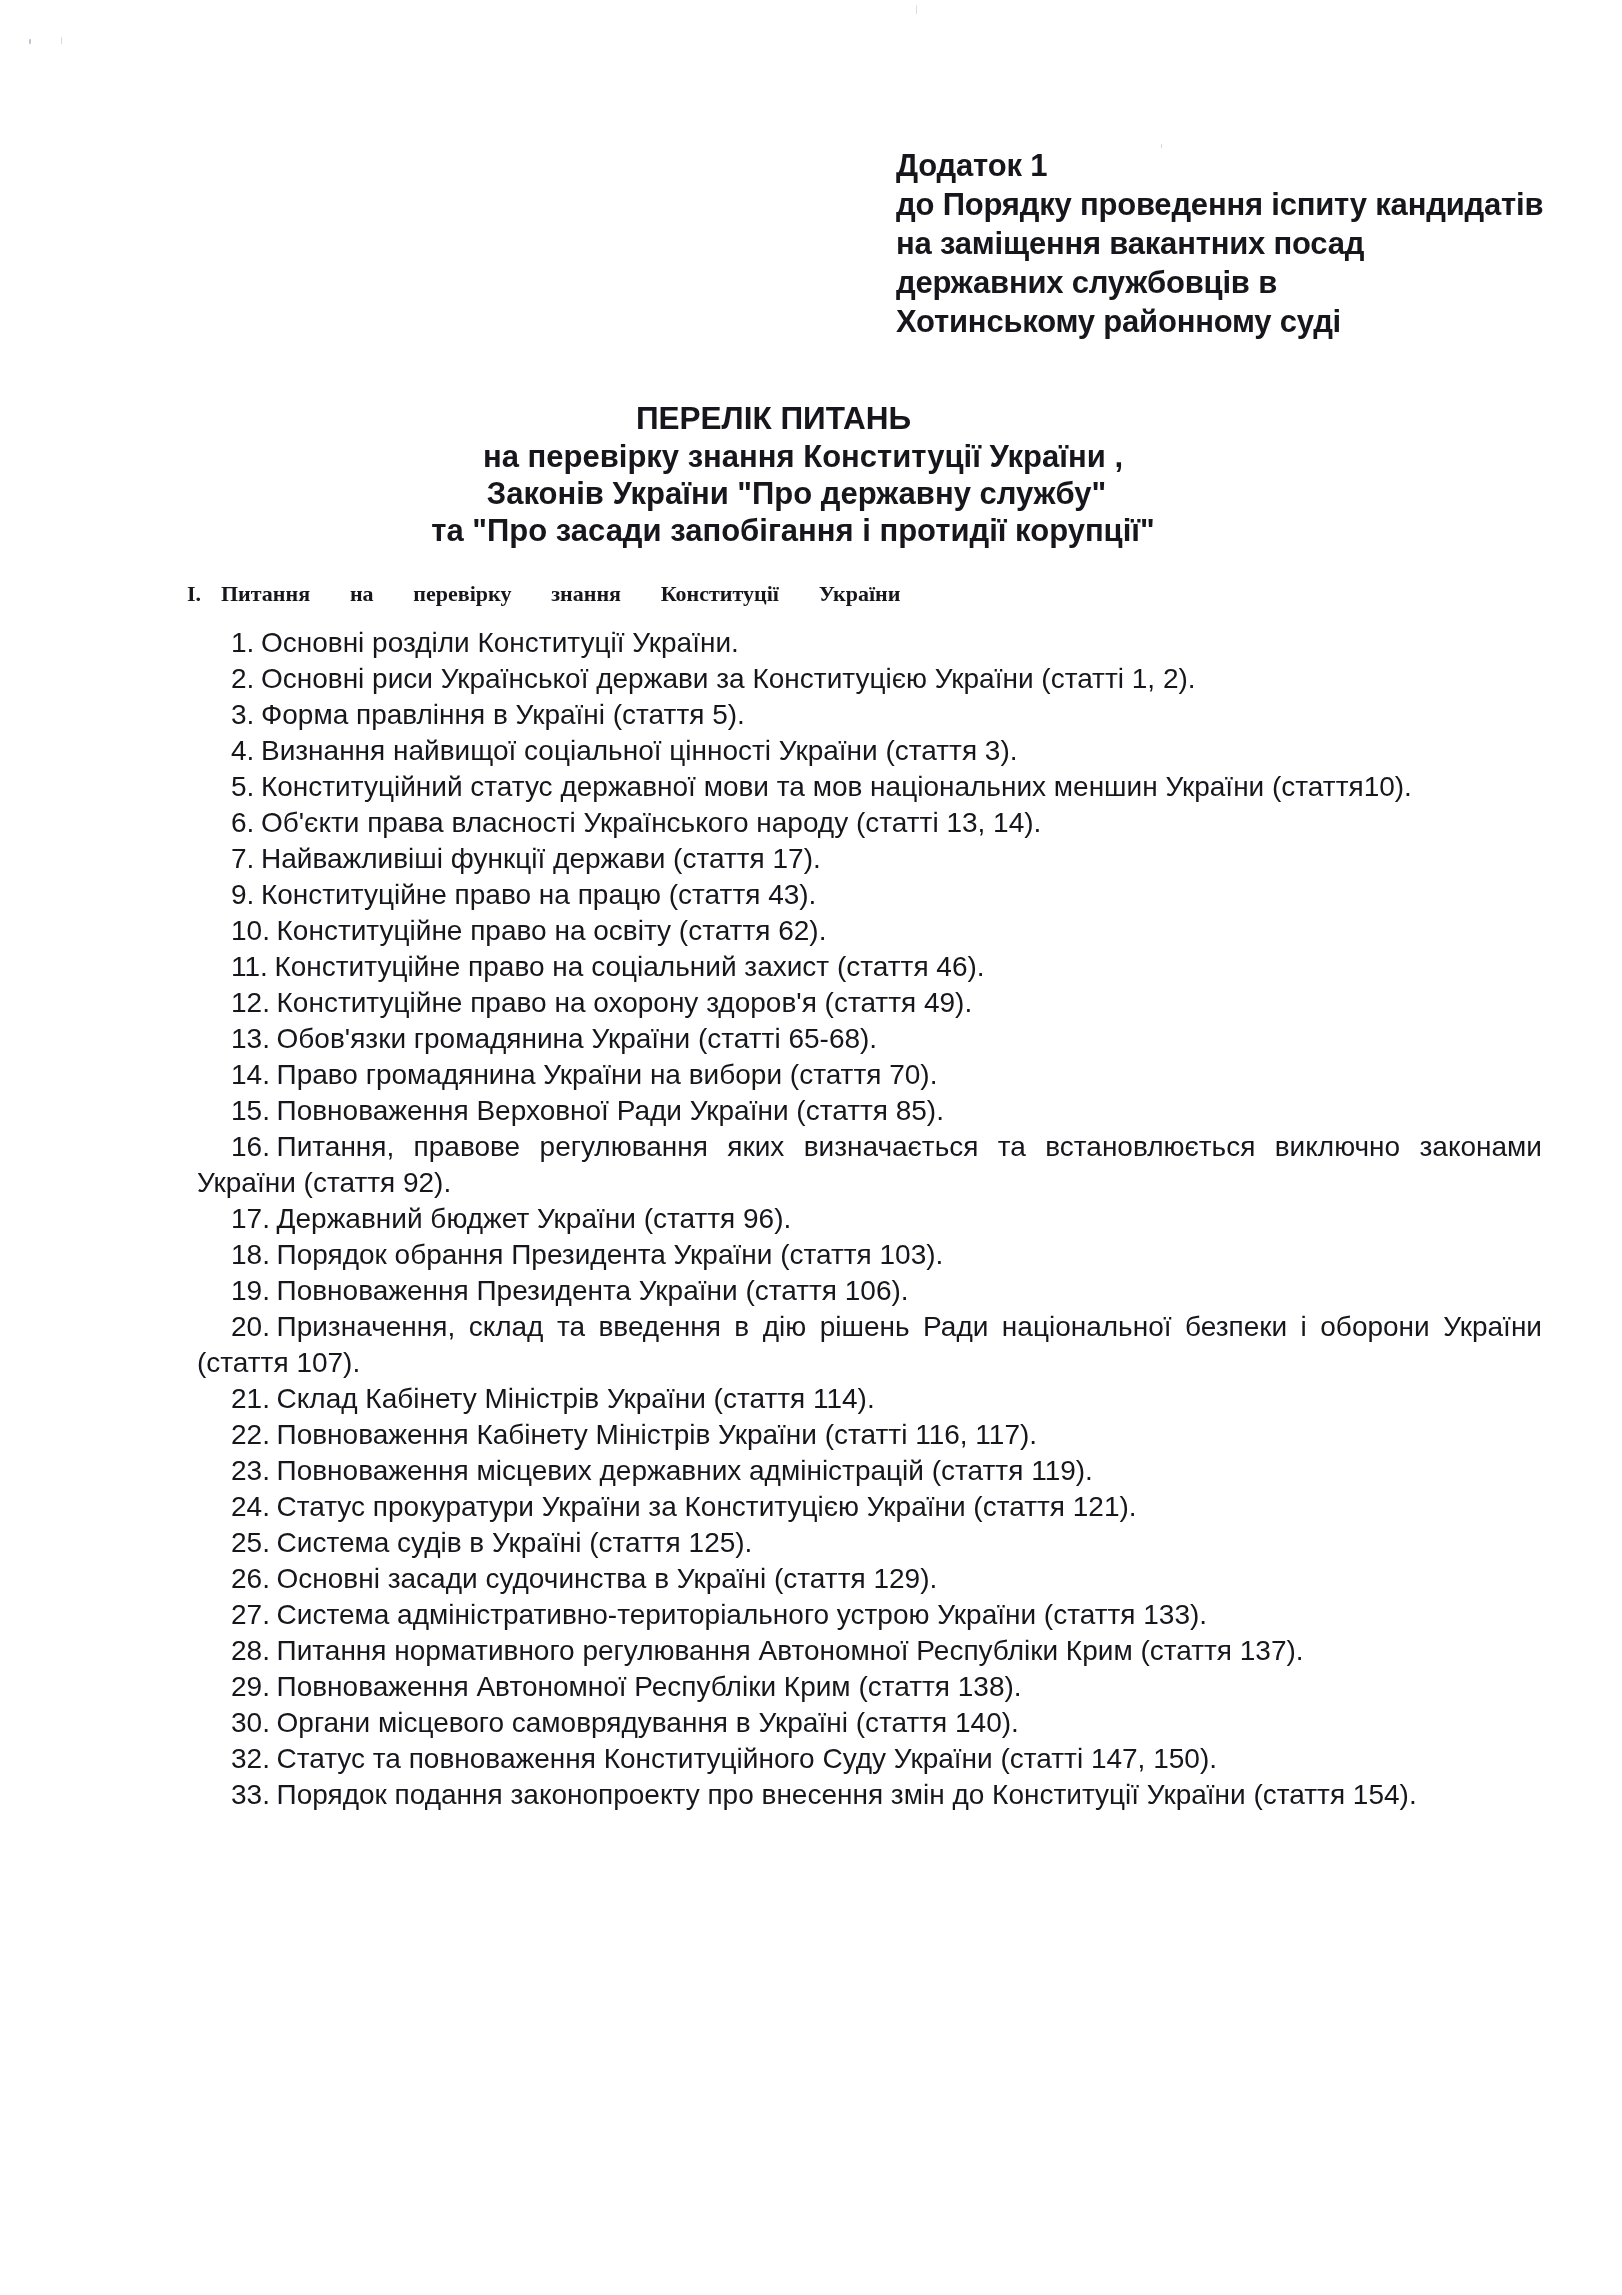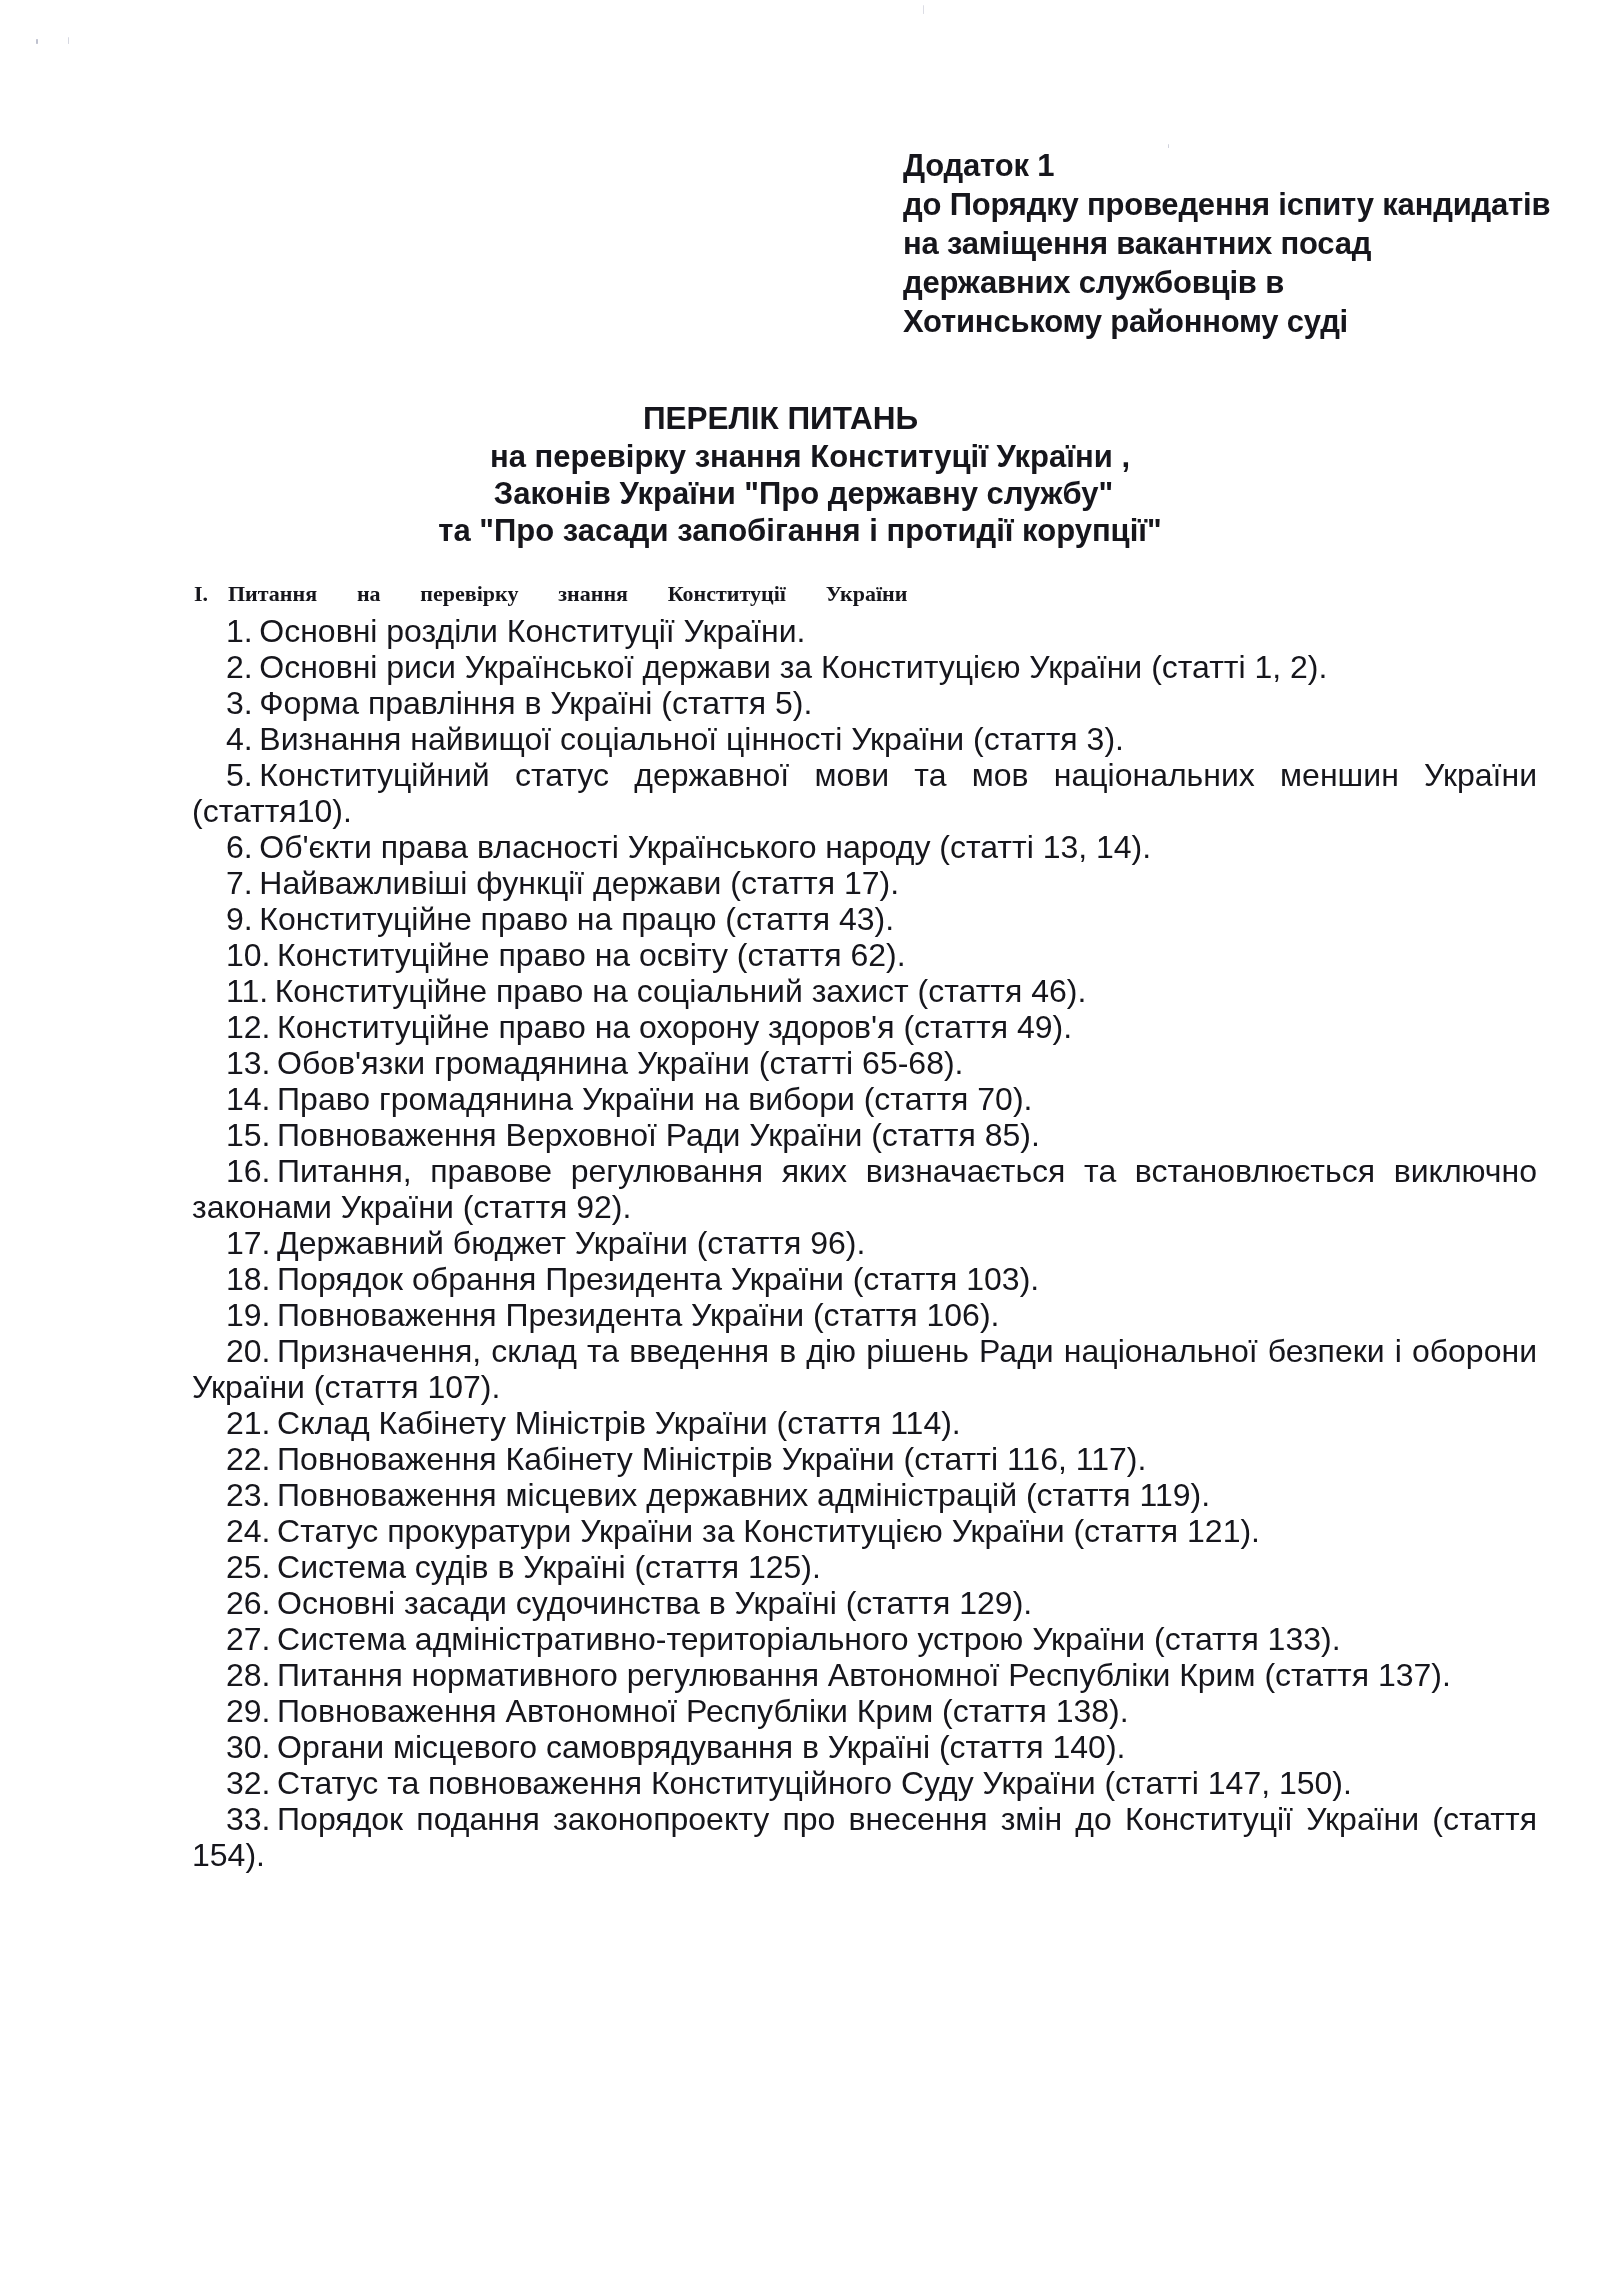--- a/index.html
+++ b/index.html
@@ -10,21 +10,21 @@
     body {
       width: 1622px;
       height: 2295px;
       position: relative;
       overflow: hidden;
       color: #16161c;
       font-family: "Liberation Sans", "DejaVu Sans", sans-serif;
     }
     .page {
       position: absolute;
-      left: 12px; top: 0;
+      left: 5px; top: 0;
       width: 1594px; height: 2295px;
       background: #ffffff;
     }
     
     .speck {
       position: absolute;
       background: #8a8fa8;
       opacity: 0.55;
       border-radius: 0.7px;
     }
@@ -68,23 +68,23 @@
       line-height: 37px;
       white-space: nowrap;
       word-spacing: 14.4px;
       font-family: Liberation Serif, serif;
     }
     .question-list {
       position: absolute;
       left: 180px;
       top: 613px;
       width: 1345px;
-      font-size: 32px;
+      font-size: 28px;
       line-height: 36px;
-      margin: 0;
+      margin: 12px;
       padding: 0;
       list-style: none;
     }
     .question-list li {
       text-indent: 34px;
       margin: 0;
       padding: 0;
       text-align: justify;
       text-align-last: left;
     }

